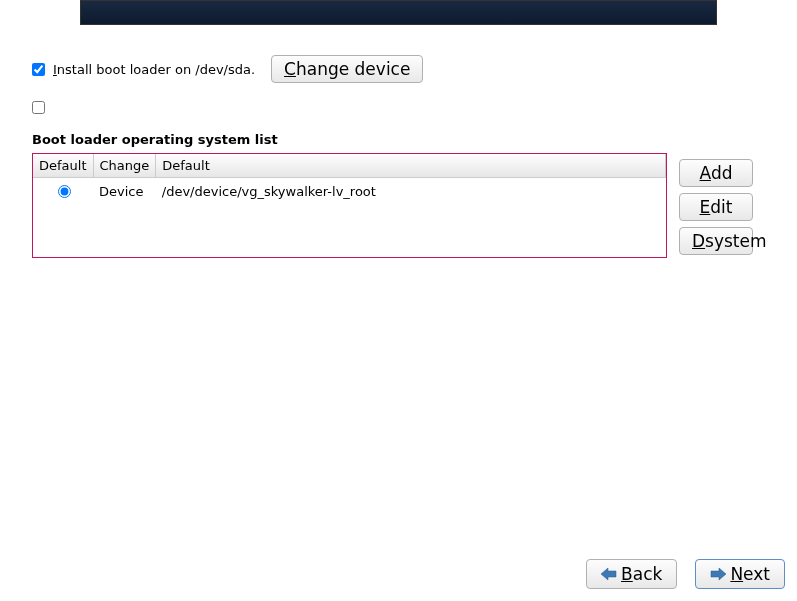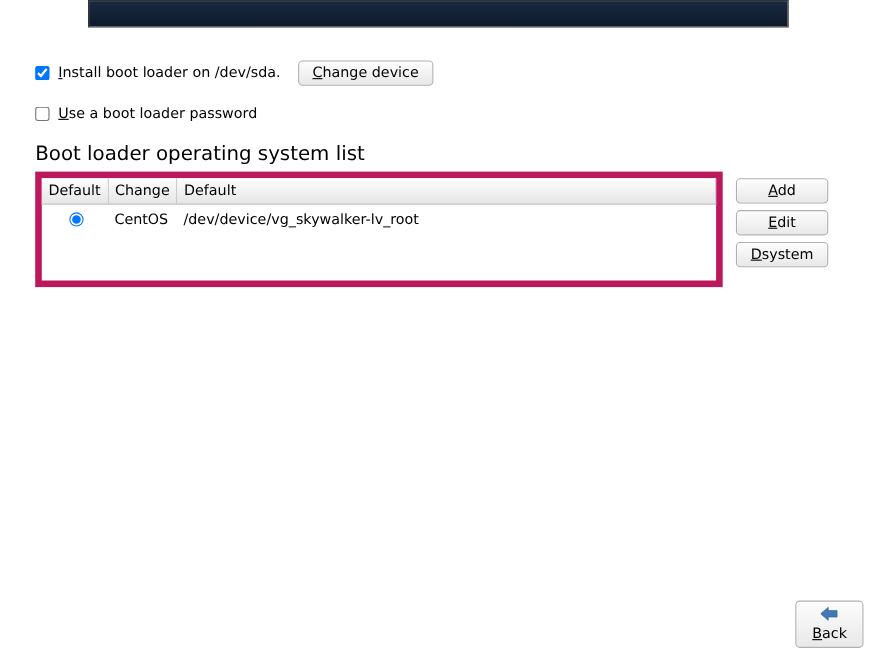--- a/index.html
+++ b/index.html
@@ -35,42 +35,42 @@
   }
   .underline-letter {
     text-decoration: underline;
   }
   .btn {
     background: linear-gradient(to bottom, #fdfdfd, #e8e8e8);
     border: 1px solid #b0b0b0;
     border-radius: 4px;
     padding: 3px 12px;
     font-family: inherit;
-    font-size: 13px;
+    font-size: 17px;
     cursor: pointer;
     color: #000;
   }
   .btn:disabled {
     color: #999;
     cursor: default;
   }
   .btn-spacing {
     margin-left: 16px;
   }
   .section-title {
-    font-weight: normal;
+    font-weight: bold;
     margin-bottom: 6px;
-    font-size: 18px;
+    font-size: 13px;
   }
   .table-area {
     display: flex;
     align-items: flex-start;
   }
   .table-wrap {
-    border: 6px solid #be185d;
+    border: 1px solid #be185d;
     width: 636px;
     height: 105px;
     background: #fff;
   }
   table {
     border-collapse: collapse;
     width: 100%;
   }
   thead th {
     background: linear-gradient(to bottom, #fdfdfd, #e6e6e6);
@@ -88,36 +88,35 @@
   .col-default { width: 58px; text-align: left; }
   .col-label { width: 56px; }
   .side-buttons {
     display: flex;
     flex-direction: column;
     margin-left: 12px;
     gap: 6px;
     margin-top: 6px;
   }
   .side-buttons .btn {
-    width: 84px;
+    width: 74px;
     text-align: center;
   }
   .footer {
     position: absolute;
     bottom: 12px;
     right: 12px;
     display: flex;
     gap: 18px;
   }
   .footer .btn {
     padding: 4px 14px;
     display: flex;
     align-items: center;
     gap: 4px;
-    flex-direction: column;
   }
   .btn-next {
     border: 1px solid #5a8ec7;
     background: linear-gradient(to bottom, #fdfdfd, #e8e8e8);
   }
   .arrow-icon {
     width: 16px;
     height: 14px;
     display: inline-block;
   }
@@ -135,43 +134,40 @@
     <span>
       <span class="underline-letter">I</span><span>nstall boot loader on /dev/sda.</span>
     </span>
     <button class="btn btn-spacing">
       <span class="underline-letter">C</span><span>hange device</span>
     </button>
   </div>
 
   <div class="option-row">
     <input type="checkbox" style="">
-    <span>
-      <span class="underline-letter">U</span><span>se a boot loader password</span>
-    </span>
   </div>
 
   <div class="section-title">Boot loader operating system list</div>
 
   <div class="table-area">
     <div class="table-wrap">
       <table>
         <thead>
           <tr>
             <th class="col-default">Default</th>
             <th class="col-label">Change</th>
             <th>Default</th>
           </tr>
         </thead>
         <tbody>
           <tr>
             <td class="radio-cell">
               <input type="radio" checked="" style="">
             </td>
-            <td>CentOS</td>
+            <td>Device</td>
             <td>/dev/device/vg_skywalker-lv_root</td>
           </tr>
         </tbody>
       </table>
     </div>
 
     <div class="side-buttons">
       <button class="btn">
         <span class="underline-letter">A</span><span>dd</span>
       </button>
@@ -188,13 +184,21 @@
 
 <div class="footer">
   <button class="btn">
     <svg class="arrow-icon" viewBox="0 0 16 14">
       <path d="M7 1 L0 7 L7 13 L7 10 L15 10 L15 4 L7 4 Z" fill="#3f79b5" stroke="#2a5a8a" stroke-width="0.5"></path>
     </svg>
     <span>
       <span class="underline-letter">B</span><span>ack</span>
     </span>
   </button>
+  <button class="btn btn-next">
+    <svg class="arrow-icon" viewBox="0 0 16 14">
+      <path d="M9 1 L16 7 L9 13 L9 10 L1 10 L1 4 L9 4 Z" fill="#3f79b5" stroke="#2a5a8a" stroke-width="0.5"></path>
+    </svg>
+    <span>
+      <span class="underline-letter">N</span><span>ext</span>
+    </span>
+  </button>
 </div>
 
 </body></html>

